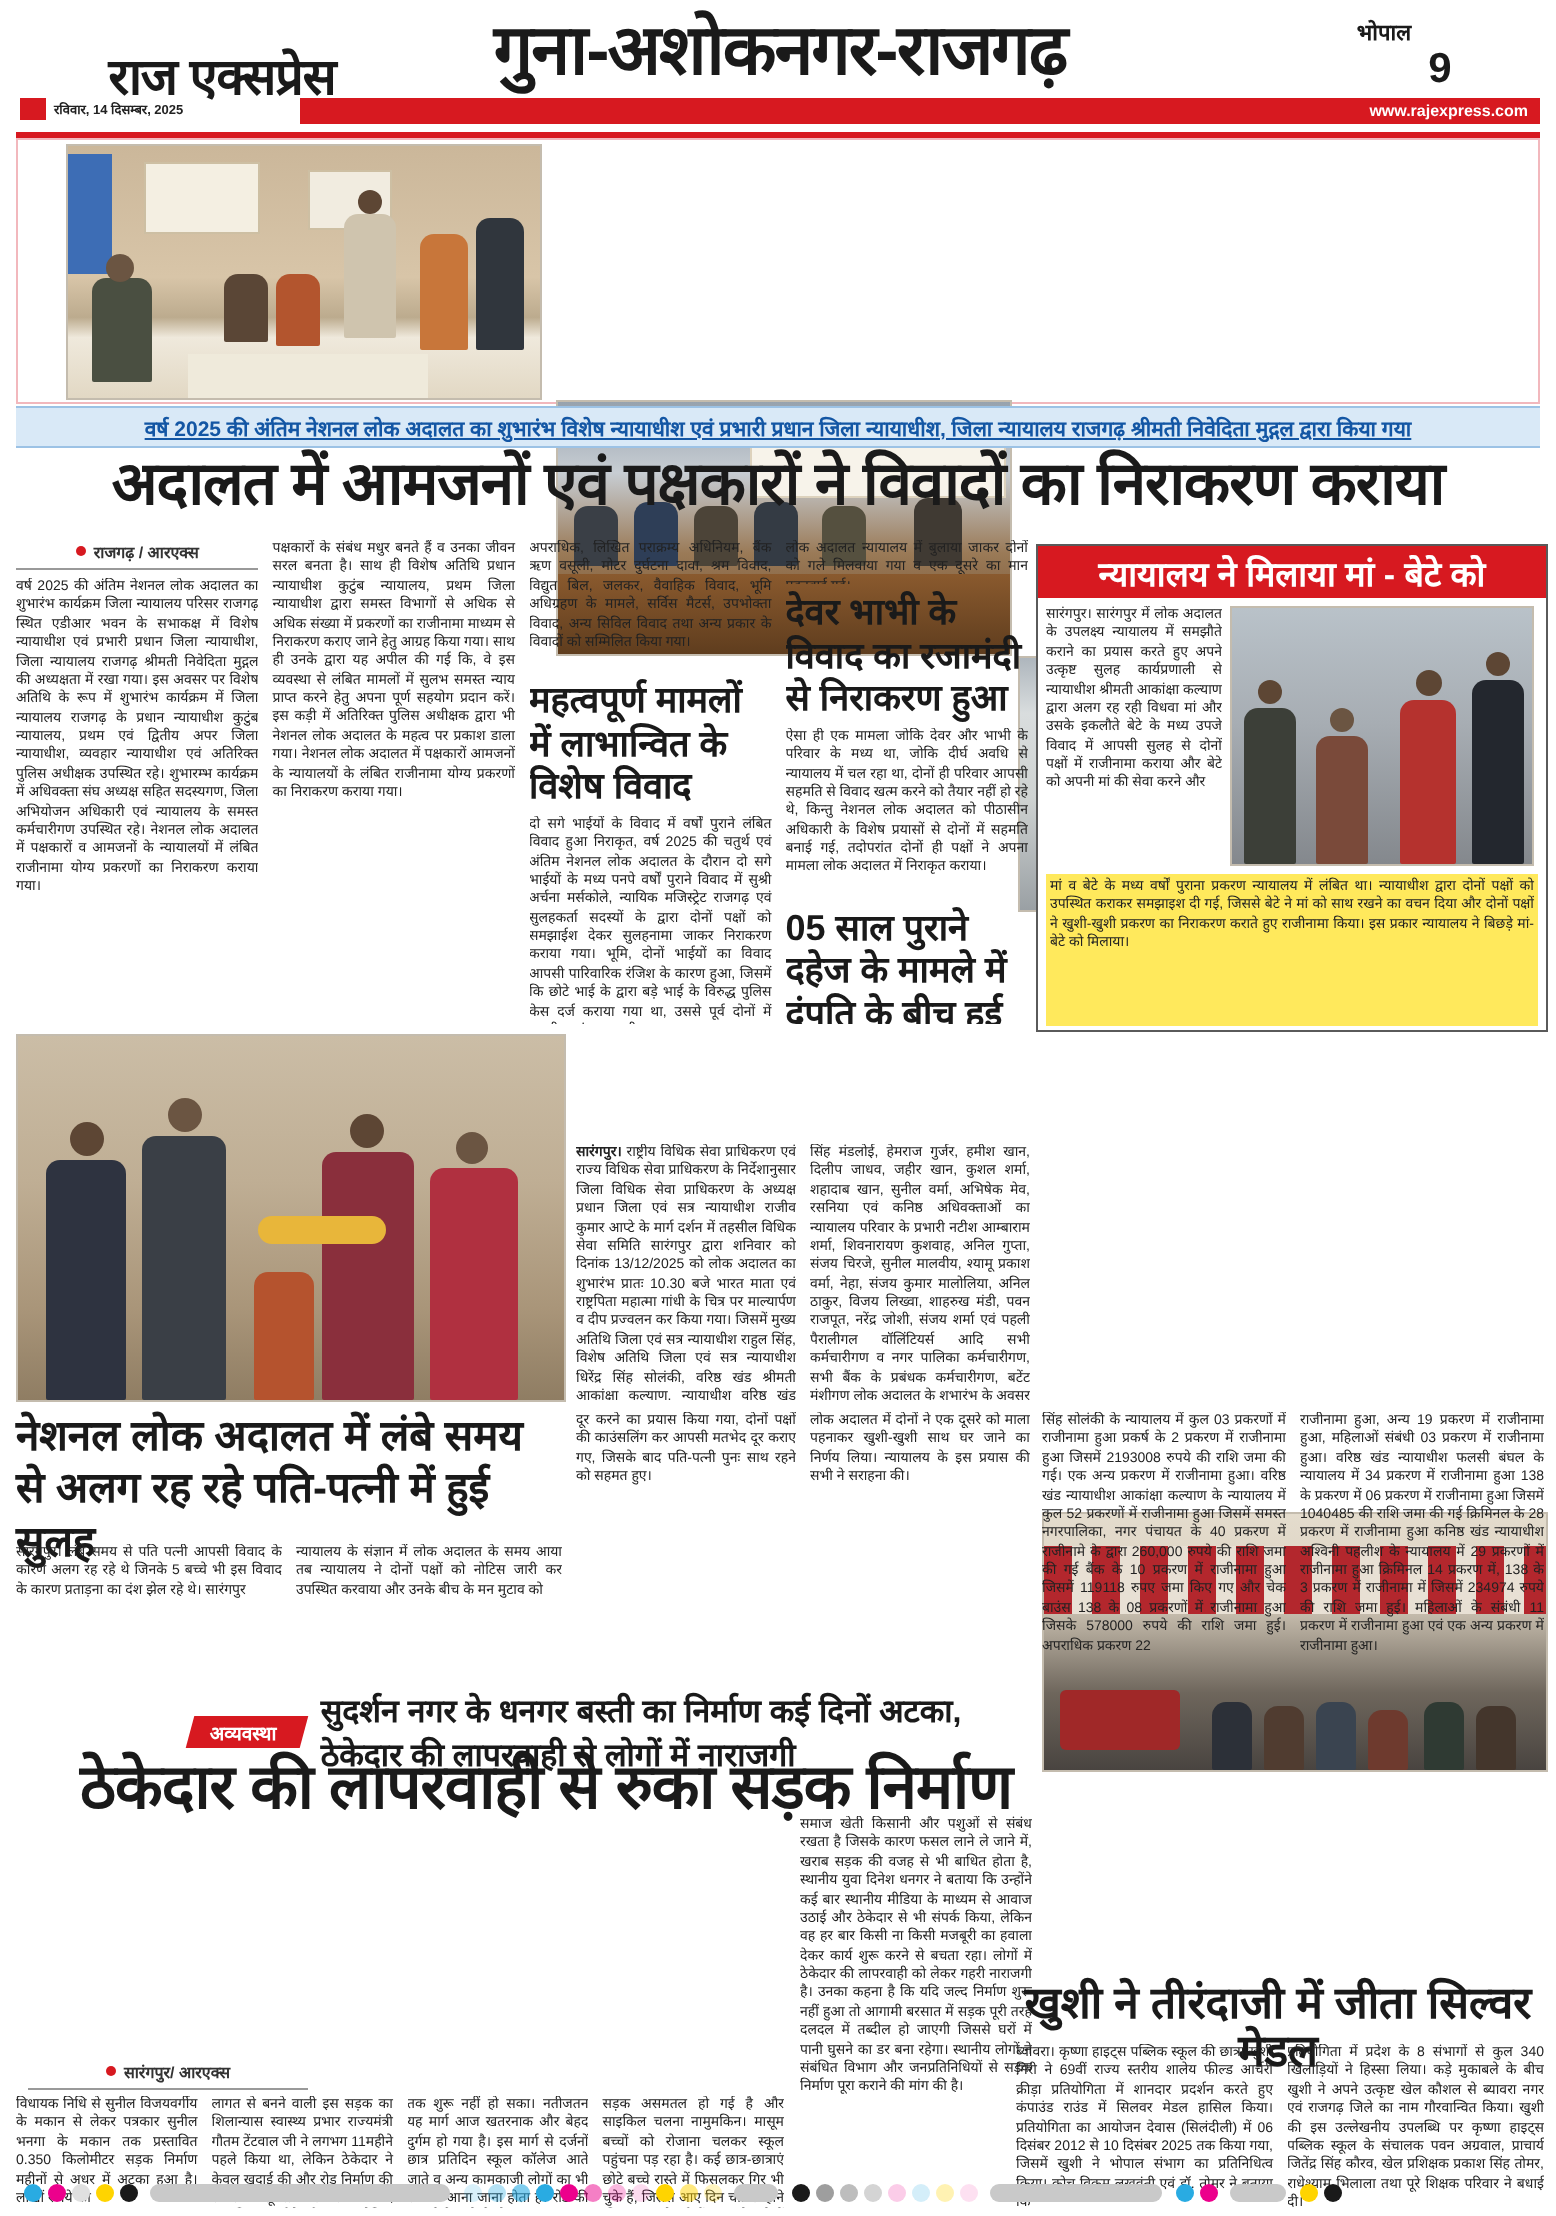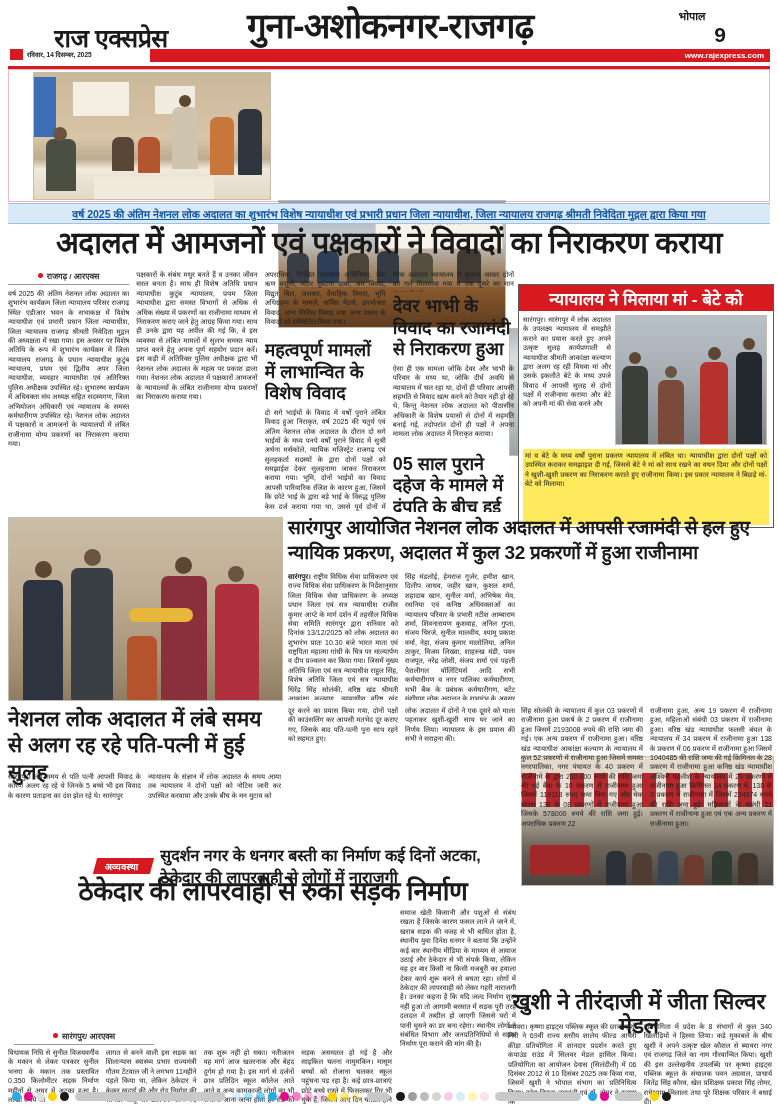--- a/index.html
+++ b/index.html
@@ -25,21 +25,21 @@
   .ph-rect{position:absolute;}
   .strip-frame{border:1px solid #f2b8bd;}
   
   .caption-strip{background:#d9e9f7;border-top:1px solid #9cc2e5;border-bottom:1px solid #9cc2e5;
                  display:flex;align-items:center;justify-content:center;}
   .caption-strip span{color:#1356a4;font-size:10.5px;font-weight:bold;text-decoration:underline;}
   
   .h-main{font-size:30px;font-weight:800;text-align:center;line-height:1.05;letter-spacing:-0.5px;}
   .h-sec{font-size:19px;font-weight:800;line-height:1.3;letter-spacing:-0.3px;}
   .h-sulah{font-size:21px;font-weight:800;line-height:1.25;text-align:left;}
-  .h-thekedar{font-size:26px;font-weight:800;text-align:center;line-height:1;letter-spacing:-0.5px;}
+  .h-thekedar{font-size:31px;font-weight:800;text-align:center;line-height:1;letter-spacing:-0.5px;}
   .h-khushi{font-size:22px;font-weight:800;line-height:1.1;}
   .subhead{font-size:18px;font-weight:800;line-height:1.2;margin:4px 0 3px;}
   .body-text{font-size:7px;line-height:1.34;text-align:justify;color:#222;overflow:hidden;}
   .cols{display:flex;gap:7px;}
   .col{flex:1;overflow:hidden;}
   .byline{display:flex;align-items:center;justify-content:center;gap:4px;font-size:8px;
           font-weight:bold;color:#333;border-bottom:1px solid #999;padding-bottom:3px;margin-bottom:4px;}
   .byline .dot{width:5px;height:5px;border-radius:50%;background:#d71920;display:inline-block;}
   .dateline{font-weight:bold;}
   
@@ -146,21 +146,21 @@
     </div>
     <div class="col">
       <div class="body-text" style="height:22px;">लोक अदालत न्यायालय में बुलाया जाकर दोनों को गले मिलवाया गया व एक दूसरे का मान पहनवाई गई।</div>
       <div class="subhead">देवर भाभी के विवाद का रजामंदी से निराकरण हुआ</div>
       <div class="body-text" style="height:86px;">ऐसा ही एक मामला जोकि देवर और भाभी के परिवार के मध्य था, जोकि दीर्घ अवधि से न्यायालय में चल रहा था, दोनों ही परिवार आपसी सहमति से विवाद खत्म करने को तैयार नहीं हो रहे थे, किन्तु नेशनल लोक अदालत को पीठासीन अधिकारी के विशेष प्रयासों से दोनों में सहमति बनाई गई, तदोपरांत दोनों ही पक्षों ने अपना मामला लोक अदालत में निराकृत कराया।</div>
       <div class="subhead">05 साल पुराने दहेज के मामले में दंपति के बीच हुई सुलह</div>
       <div class="body-text" style="height:70px;">एक प्रकरण जोकि, न्यायालय श्री वीर सिंह भादड़, न्यायिक मजिस्ट्रेट राजगढ़ में निराकृत हुआ। उक्त मामले में पति व उसके परिवार पर उसकी पत्नी द्वारा दहेज व मारपीट का प्रकरण कराया था जोकि विगत 05 वर्ष से न्यायालय में लंबित था, प्रकरण में पीठासीन अधिकारी द्वारा विशेष मेहनत कर दोनों पक्षों को मिलवाया गया।</div>
     </div>
   </div>
 
-  <div class="abs court-box" style="left:518px;top:284px;width:254px;height:242px;">
+  <div class="abs court-box" style="left:518px;top:272px;width:254px;height:242px;">
     <div class="red-head" style="height:26px;font-size:17px;">न्यायालय ने मिलाया मां - बेटे को</div>
     <div style="display:flex;gap:4px;padding:4px;">
       <div class="body-text" style="width:88px;height:128px;">सारंगपुर। सारंगपुर में लोक अदालत के उपलक्ष्य न्यायालय में समझौते कराने का प्रयास करते हुए अपने उत्कृष्ट सुलह कार्यप्रणाली से न्यायाधीश श्रीमती आकांक्षा कल्याण द्वारा अलग रह रही विधवा मां और उसके इकलौते बेटे के मध्य उपजे विवाद में आपसी सुलह से दोनों पक्षों में राजीनामा कराया और बेटे को अपनी मां की सेवा करने और</div>
       <div class="photo" style="width:150px;height:128px;
            background:linear-gradient(180deg,#b9c2c9 0%,#a7adb3 45%,#84888d 100%);">
         <span class="ph-fig" style="left:6px;bottom:0;width:26px;height:78px;background:#3c3f38;"></span>
         <span class="ph-head" style="left:13px;bottom:80px;width:12px;height:12px;background:#5d4634;"></span>
         <span class="ph-fig" style="left:42px;bottom:0;width:26px;height:64px;background:#7a4a3a;"></span>
         <span class="ph-head" style="left:49px;bottom:66px;width:12px;height:12px;background:#6b5542;"></span>
         <span class="ph-fig" style="left:84px;bottom:0;width:28px;height:82px;background:#b5322e;"></span>
@@ -179,21 +179,20 @@
     <span class="ph-fig" style="left:62px;bottom:0;width:42px;height:132px;background:#3a3f46;"></span>
     <span class="ph-head" style="left:75px;bottom:134px;width:17px;height:17px;background:#6b5542;"></span>
     <span class="ph-fig" style="left:118px;bottom:0;width:30px;height:64px;background:#b5532e;"></span>
     <span class="ph-fig" style="left:152px;bottom:0;width:46px;height:124px;background:#8a2f3c;"></span>
     <span class="ph-head" style="left:166px;bottom:126px;width:17px;height:17px;background:#5d4634;"></span>
     <span class="ph-fig" style="left:206px;bottom:0;width:44px;height:116px;background:#b03040;"></span>
     <span class="ph-head" style="left:219px;bottom:118px;width:16px;height:16px;background:#6b5542;"></span>
     <span class="ph-rect" style="left:120px;bottom:78px;width:64px;height:14px;background:#e8b63a;border-radius:7px;"></span>
   </div>
 
-  <div class="abs h-sec" style="left:288px;top:516px;width:482px;">सारंगपुर आयोजित नेशनल लोक अदालत में आपसी रजामंदी से हल हुए न्यायिक प्रकरण, अदालत में कुल 32 प्रकरणों में हुआ राजीनामा</div>
 
   <div class="abs cols" style="left:288px;top:572px;width:227px;height:128px;">
     <div class="col body-text">
       <span class="dateline">सारंगपुर।</span>
       <span>राष्ट्रीय विधिक सेवा प्राधिकरण एवं राज्य विधिक सेवा प्राधिकरण के निर्देशानुसार जिला विधिक सेवा प्राधिकरण के अध्यक्ष प्रधान जिला एवं सत्र न्यायाधीश राजीव कुमार आप्टे के मार्ग दर्शन में तहसील विधिक सेवा समिति सारंगपुर द्वारा शनिवार को दिनांक 13/12/2025 को लोक अदालत का शुभारंभ प्रातः 10.30 बजे भारत माता एवं राष्ट्रपिता महात्मा गांधी के चित्र पर माल्यार्पण व दीप प्रज्वलन कर किया गया। जिसमें मुख्य अतिथि जिला एवं सत्र न्यायाधीश राहुल सिंह, विशेष अतिथि जिला एवं सत्र न्यायाधीश धिरेंद्र सिंह सोलंकी, वरिष्ठ खंड श्रीमती आकांक्षा कल्याण, न्यायाधीश वरिष्ठ खंड श्रीमती फलसी बंघल, न्यायाधीश कनिष्ठ खंड सुश्री</span>
     </div>
     <div class="col body-text">सिंह मंडलोई, हेमराज गुर्जर, हमीश खान, दिलीप जाधव, जहीर खान, कुशल शर्मा, शहादाब खान, सुनील वर्मा, अभिषेक मेव, रसनिया एवं कनिष्ठ अधिवक्ताओं का न्यायालय परिवार के प्रभारी नटीश आम्बाराम शर्मा, शिवनारायण कुशवाह, अनिल गुप्ता, संजय चिरजे, सुनील मालवीय, श्यामू प्रकाश वर्मा, नेहा, संजय कुमार मालोलिया, अनिल ठाकुर, विजय लिख्वा, शाहरुख मंडी, पवन राजपूत, नरेंद्र जोशी, संजय शर्मा एवं पहली पैरालीगल वॉलिंटियर्स आदि सभी कर्मचारीगण व नगर पालिका कर्मचारीगण, सभी बैंक के प्रबंधक कर्मचारीगण, बटेंट मुंशीगण लोक अदालत के शुभारंभ के अवसर पर उपस्थित थे। जिला एवं सत्र न्यायाधीश राहुल सिंह ने सभी अधिवक्ता गणों से अधिक से अधिक प्रकरणों में राजीनामा कराए जाने की अपील की।</div>
   </div>
 
   <div class="photo abs" style="left:521px;top:572px;width:251px;height:128px;

